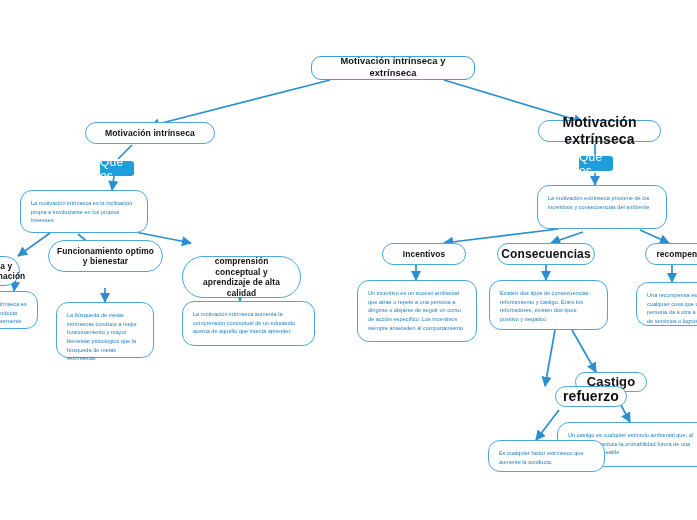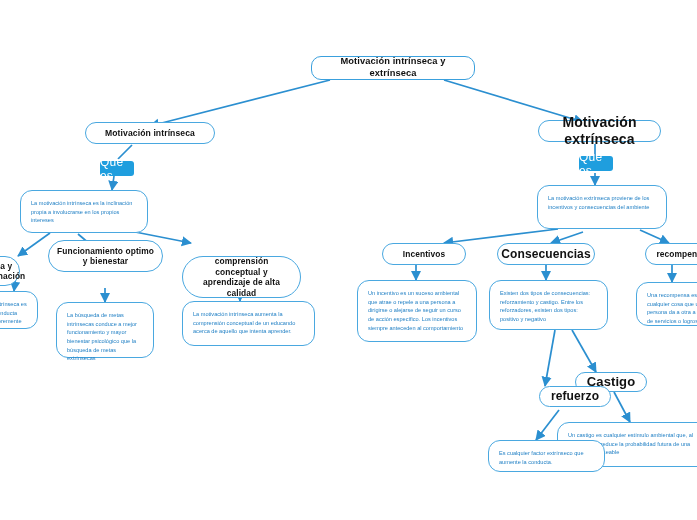--- a/index.html
+++ b/index.html
@@ -189,20 +189,20 @@
     <span>Una recompensa es cualquier cosa que una persona da a otra a cambio de servicios o logros</span>
   </div>
 
   <div class="node topic" style="left:575px; top:372px; width:72px; height:20px; font-size:13px;">
     <span>Castigo</span>
   </div>
   <div class="node detail overlap" style="left:557px; top:422px; width:152px; height:45px; font-size:5.6px;">
     <span>Un castigo es cualquier estímulo ambiental que, al presentarse, reduce la probabilidad futura de una conducta indeseable</span>
   </div>
 
-  <div class="node topic z-hi" style="left:539px; top:386px; width:72px; height:21px; font-size:12px;">
+  <div class="node topic z-hi" style="left:555px; top:386px; width:72px; height:21px; font-size:14px;">
     <span>refuerzo</span>
   </div>
   <div class="node detail overlap z-hi" style="left:488px; top:440px; width:117px; height:32px; font-size:5.6px;">
     <span>Es cualquier factor extrínseco que aumente la conducta.</span>
   </div>
 
 </div>
 
 </body></html>

